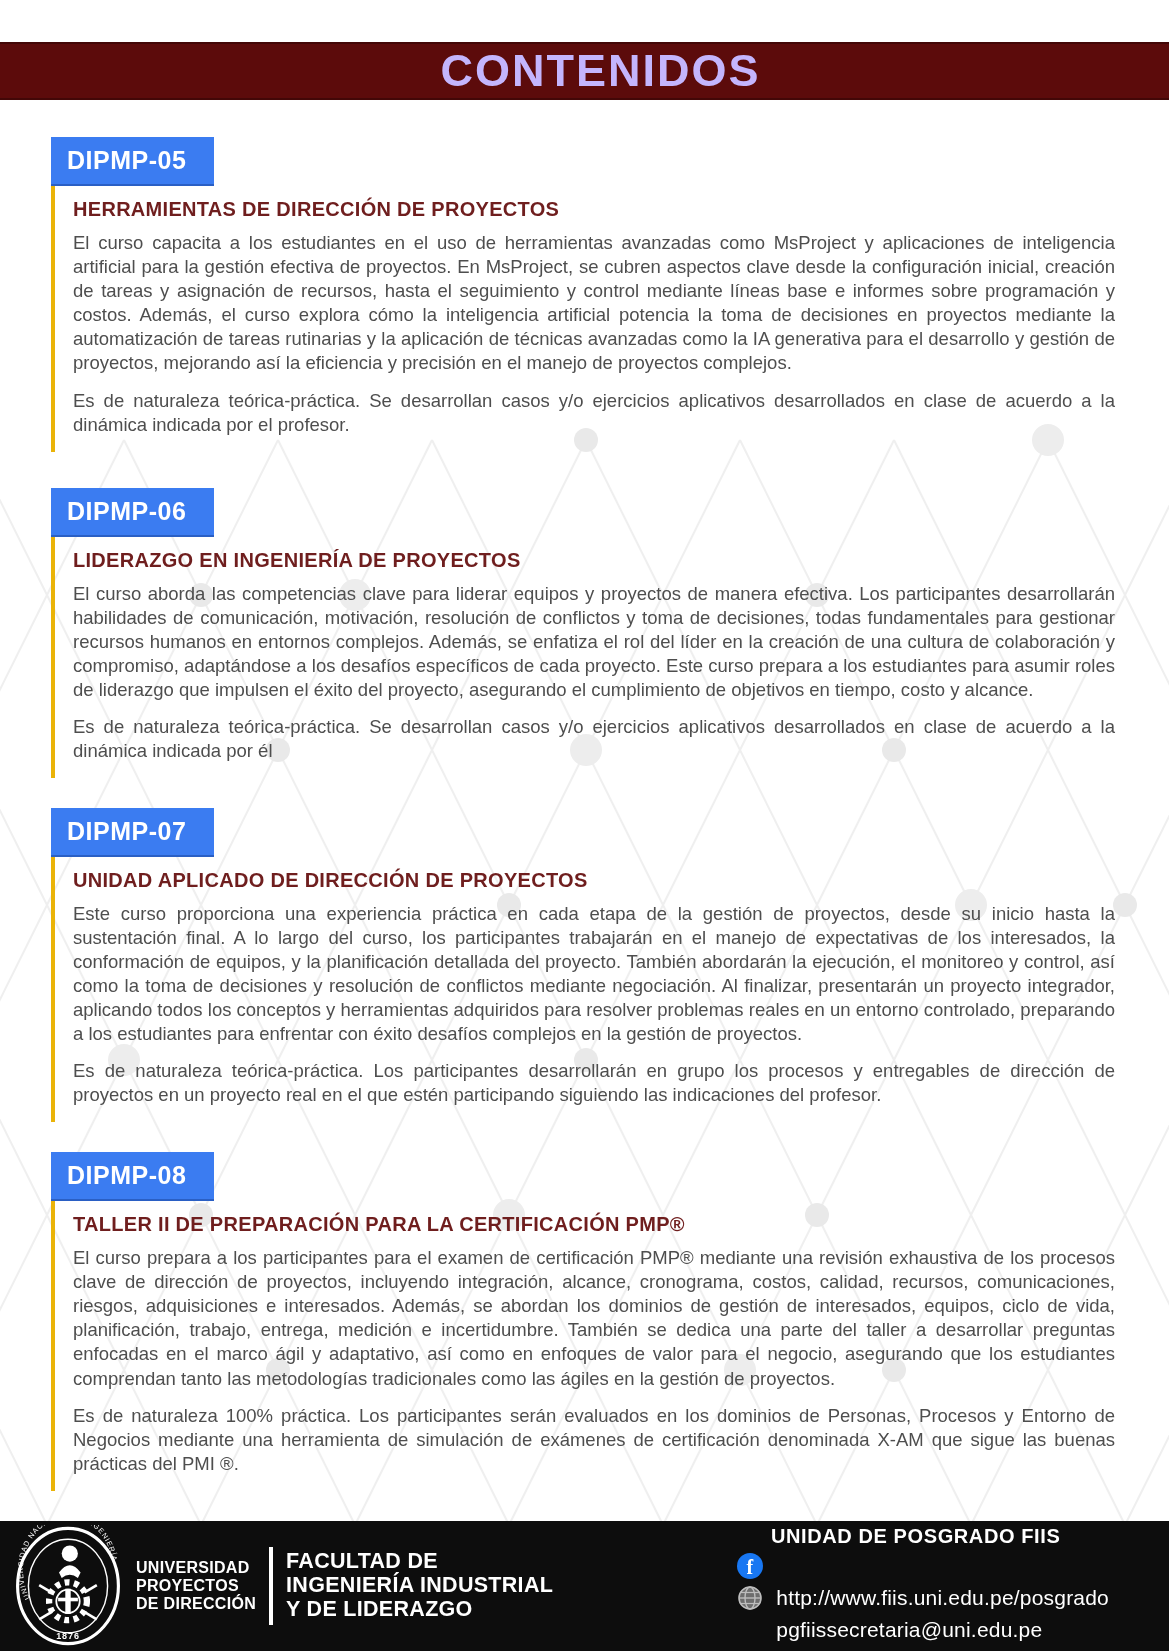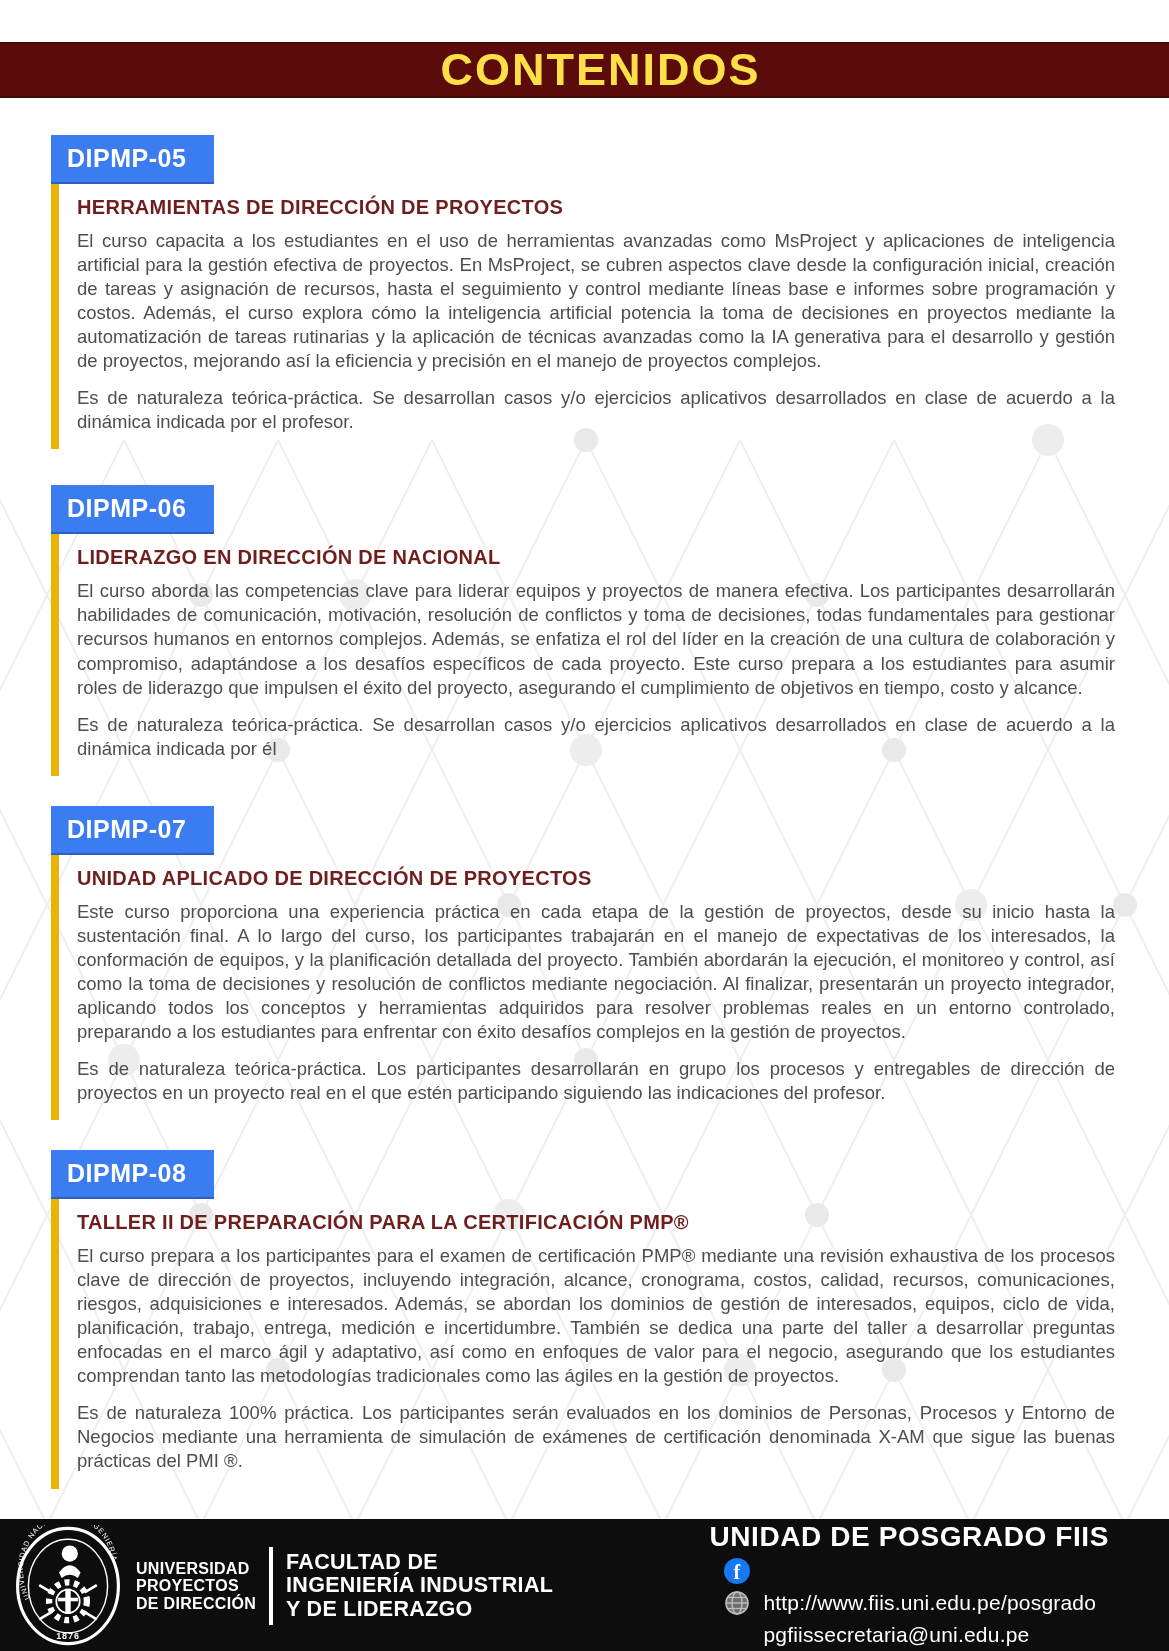--- a/index.html
+++ b/index.html
@@ -12,35 +12,35 @@
   }
   .hex-bg { position:absolute; left:0; top:0; width:1169px; height:1651px; z-index:0; pointer-events:none; }
 
   
   .header-bar {
     position:relative; z-index:2; margin-top:42px; height:71px; width:100%;
     background:#5c0b0b; border-top:2px solid #430707; border-bottom:2px solid #430707;
     display:flex; align-items:center; justify-content:center;
   }
   .header-bar h1 {
-    color:#fde047; font-size:45px; font-weight:bold; letter-spacing:2px;margin-left:32px;
+    color:#c4b5fd; font-size:45px; font-weight:bold; letter-spacing:2px;margin-left:32px;
   }
 
   
   .content { position:relative; z-index:1; padding:37px 54px 0 51px; }
   .course { margin-bottom:30px; }
   .course.first { margin-bottom:36px; }
   .sec-badge {
     display:inline-block; background:#3b7cf1; color:#ffffff;
     font-size:25px; font-weight:bold; letter-spacing:0.5px;
     padding:9px 28px 9px 16px; position:relative; z-index:2;
     box-shadow:0 2px 0 0 #2a5fc4;
   }
   .sec-body {
-    border-left:8px solid #eab308; padding:10px 0 2px 16px; margin-top:0;
+    border-left:4px solid #eab308; padding:10px 0 2px 16px; margin-top:0;
   }
   .sec-title {
     color:#6f1e1e; font-size:20px; font-weight:bold; letter-spacing:0.3px;
     margin:4px 0 10px 2px;
   }
   .sec-body p {
     color:#4e4e4e; font-size:18.5px; line-height:1.3; text-align:justify;
     margin:0 0 13px 2px;
   }
 
@@ -48,21 +48,21 @@
   .footer {
     position:relative; z-index:2; margin-top:auto; height:161px; width:100%;
     background:#0d0d0d; display:flex; align-items:center; color:#fff;
   }
   .f-left { display:flex; align-items:center; padding-left:14px; }
   .seal { width:108px; height:122px; flex:0 0 auto; }
   .uni-name { margin-left:14px; font-weight:bold; font-size:16px; line-height:1.1; letter-spacing:0.3px; }
   .f-divider { width:4px; height:78px; background:#ffffff; margin:0 13px; }
   .fac-name { font-weight:bold; font-size:21.5px; line-height:1.1; letter-spacing:0.3px; }
   .f-right { margin-left:auto; margin-right:60px; padding-top:2px; }
-  .f-right .unit-title { font-weight:bold; font-size:28px; letter-spacing:0.6px; margin-bottom:4px;text-align:center; }
+  .f-right .unit-title { font-weight:bold; font-size:20px; letter-spacing:0.6px; margin-bottom:4px;text-align:center; }
   .contact-row { display:flex; align-items:center; margin:5px 0 5px 14px; cursor:pointer; }
   .contact-row .cicon { width:27px; height:27px; display:inline-flex; align-items:center; justify-content:center; margin-right:13px; flex:0 0 auto; }
   .contact-row .ctext { font-size:21px; color:#ffffff; letter-spacing:0.2px; }
   .fb-badge { width:26px; height:26px; border-radius:50%; background:#1877f2; color:#fff; font-weight:bold;
               font-family:"Liberation Serif", serif; font-size:20px; display:flex; align-items:flex-end; justify-content:center; overflow:hidden; }
 </style>
 </head>
 <body>
 
 <div class="page">
@@ -232,21 +232,21 @@
       <div class="sec-body">
         <h2 class="sec-title">HERRAMIENTAS DE DIRECCIÓN DE PROYECTOS</h2>
         <p>El curso capacita a los estudiantes en el uso de herramientas avanzadas como MsProject y aplicaciones de inteligencia artificial para la gestión efectiva de proyectos. En MsProject, se cubren aspectos clave desde la configuración inicial, creación de tareas y asignación de recursos, hasta el seguimiento y control mediante líneas base e informes sobre programación y costos. Además, el curso explora cómo la inteligencia artificial potencia la toma de decisiones en proyectos mediante la automatización de tareas rutinarias y la aplicación de técnicas avanzadas como la IA generativa para el desarrollo y gestión de proyectos, mejorando así la eficiencia y precisión en el manejo de proyectos complejos.</p>
         <p>Es de naturaleza teórica-práctica. Se desarrollan casos y/o ejercicios aplicativos desarrollados en clase de acuerdo a la dinámica indicada por el profesor.</p>
       </div>
     </section>
 
     <section class="course">
       <div class="sec-badge">DIPMP-06</div>
       <div class="sec-body">
-        <h2 class="sec-title">LIDERAZGO EN DIRECCIÓN DE NACIONAL</h2>
+        <h2 class="sec-title">LIDERAZGO EN INGENIERÍA DE PROYECTOS</h2>
         <p>El curso aborda las competencias clave para liderar equipos y proyectos de manera efectiva. Los participantes desarrollarán habilidades de comunicación, motivación, resolución de conflictos y toma de decisiones, todas fundamentales para gestionar recursos humanos en entornos complejos. Además, se enfatiza el rol del líder en la creación de una cultura de colaboración y compromiso, adaptándose a los desafíos específicos de cada proyecto. Este curso prepara a los estudiantes para asumir roles de liderazgo que impulsen el éxito del proyecto, asegurando el cumplimiento de objetivos en tiempo, costo y alcance.</p>
         <p>Es de naturaleza teórica-práctica. Se desarrollan casos y/o ejercicios aplicativos desarrollados en clase de acuerdo a la dinámica indicada por él</p>
       </div>
     </section>
 
     <section class="course">
       <div class="sec-badge">DIPMP-07</div>
       <div class="sec-body">
         <h2 class="sec-title">UNIDAD APLICADO DE DIRECCIÓN DE PROYECTOS</h2>
         <p>Este curso proporciona una experiencia práctica en cada etapa de la gestión de proyectos, desde su inicio hasta la sustentación final. A lo largo del curso, los participantes trabajarán en el manejo de expectativas de los interesados, la conformación de equipos, y la planificación detallada del proyecto. También abordarán la ejecución, el monitoreo y control, así como la toma de decisiones y resolución de conflictos mediante negociación. Al finalizar, presentarán un proyecto integrador, aplicando todos los conceptos y herramientas adquiridos para resolver problemas reales en un entorno controlado, preparando a los estudiantes para enfrentar con éxito desafíos complejos en la gestión de proyectos.</p>

